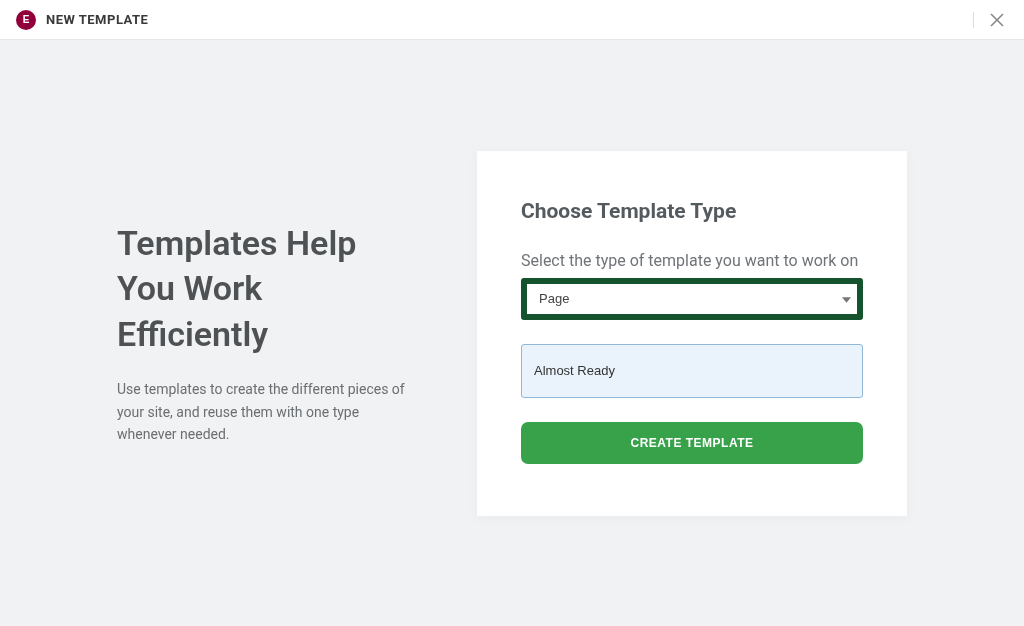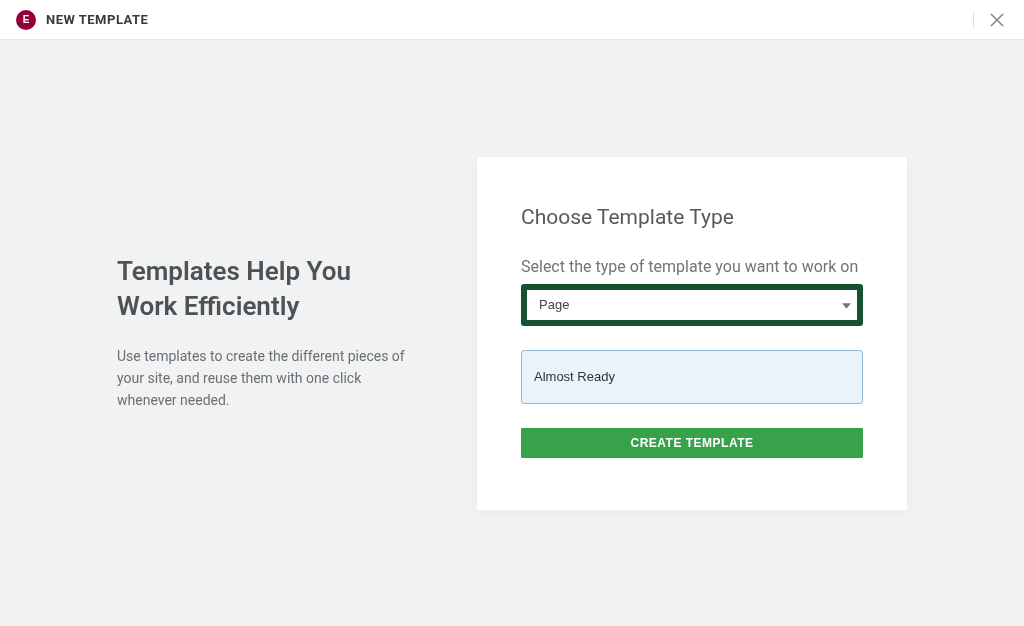--- a/index.html
+++ b/index.html
@@ -79,40 +79,40 @@
       align-items: center;
       justify-content: center;
       gap: 60px;
       padding: 0 80px;
     }
     .left-col {
       flex: 0 0 300px;
       max-width: 300px;
     }
     .left-heading {
-      font-size: 26px;
+      font-size: 34px;
       font-weight: 600;
       color: #4e5254;
       line-height: 1.35;
       margin-bottom: 20px;
     }
     .left-sub {
       font-size: 14px;
       color: #6b6f72;
       line-height: 1.6;
     }
     .card {
       background: #fff;
       width: 430px;
       padding: 48px 44px 52px 44px;
       box-shadow: 0 2px 12px rgba(0,0,0,0.04);
     }
     .card-heading {
       font-size: 21px;
-      font-weight: 400;
+      font-weight: 700;
       color: #555a5e;
       margin-bottom: 28px;
     }
     .field-label {
       font-size: 16px;
       color: #707479;
       margin-bottom: 8px;
       display: block;
     }
     .select-wrap {
@@ -153,25 +153,25 @@
       border-radius: 3px;
       padding: 0 12px;
       font-size: 13px;
       color: #333;
       background: #eaf2fb;
       outline: none;
       margin-bottom: 24px;
     }
     .create-btn {
       width: 100%;
-      height: 30px;
+      height: 42px;
       background: #37a24a;
       color: #fff;
       border: none;
-      border-radius: 1px;
+      border-radius: 7px;
       font-size: 12px;
       font-weight: 600;
       letter-spacing: 0.5px;
       cursor: pointer;
       text-transform: uppercase;
     }
   </style>
 </head>
 <body>
 
@@ -189,21 +189,21 @@
         <line x1="1" y1="1" x2="13" y2="13"></line>
         <line x1="13" y1="1" x2="1" y2="13"></line>
       </svg>
     </button>
   </div>
 </div>
 
 <div class="body">
   <div class="left-col">
     <h1 class="left-heading">Templates Help You Work Efficiently</h1>
-    <p class="left-sub">Use templates to create the different pieces of your site, and reuse them with one click whenever needed.</p>
+    <p class="left-sub">Use templates to create the different pieces of your site, and reuse them with one type whenever needed.</p>
   </div>
 
   <div class="card">
     <h2 class="card-heading">Choose Template Type</h2>
 
     <label class="field-label">Select the type of template you want to work on</label>
     <div class="select-wrap">
       <button class="select-input">
         <span>Page</span>
       </button>

